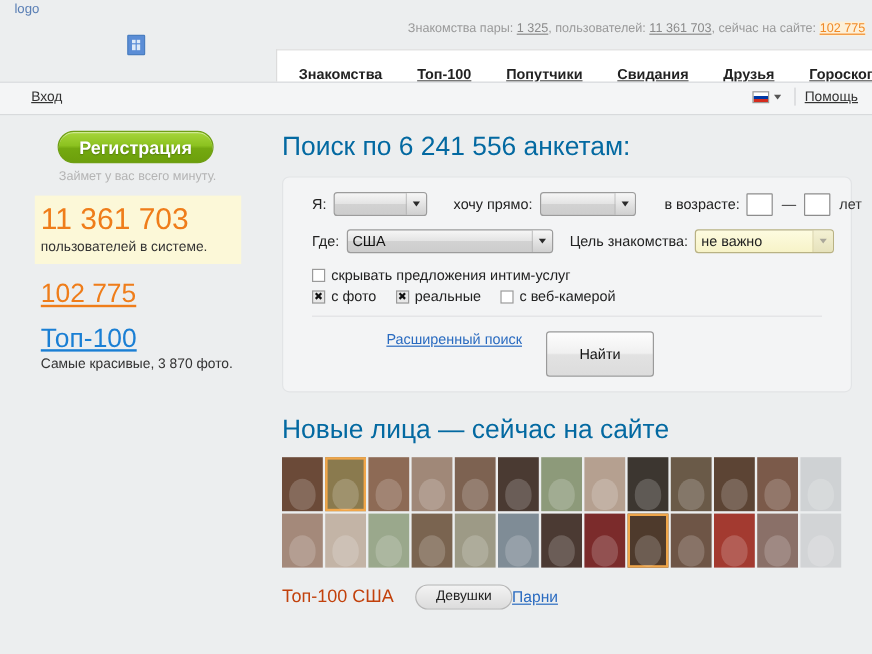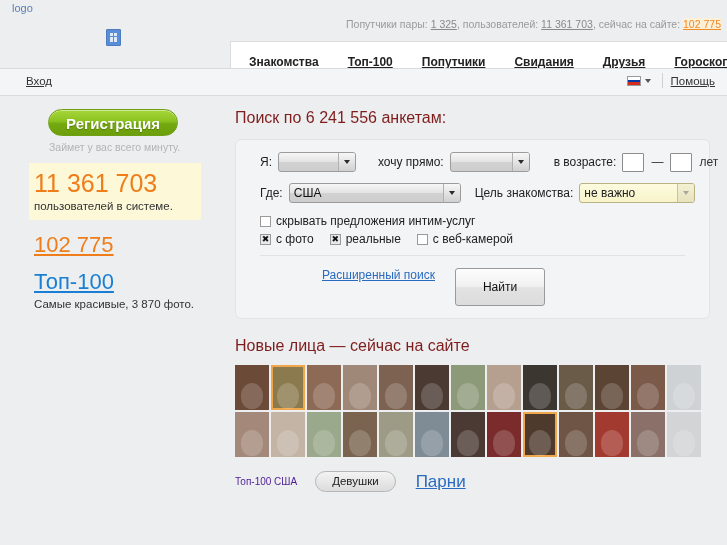--- a/index.html
+++ b/index.html
@@ -232,27 +232,27 @@
   }
 
   
   .main-col {
     position: absolute;
     left: 225px;
     top: 0;
     width: 502px;
   }
   .section-title {
-    font-size: 16px;
-    color: #7f1d1d;
+    font-size: 22px;
+    color: #0369a1;
     margin: 13px 0 0 10px;
   }
   .section-title-sm {
-    font-size: 10px;
-    color: #4c1d95;
+    font-size: 15px;
+    color: #c2410c;
   }
 
   
   .search-panel {
     margin: 12px 0 0 10px;
     width: 475px;
     background: #f3f4f5;
     border: 1px solid #e2e4e6;
     border-radius: 6px;
     box-sizing: border-box;
@@ -450,22 +450,22 @@
     line-height: 19px;
     padding: 0 16px;
     border-radius: 11px;
     background: linear-gradient(to bottom, #f3f3f3, #dcdcdc);
     border: 1px solid #b6b6b6;
     font-size: 11.5px;
     color: #222;
     cursor: pointer;
   }
   .plain-link {
-    margin-left: 20px;
-    font-size: 17px;
+    margin-left: 0;
+    font-size: 13px;
     color: #2a6bc0;
     text-decoration: underline;
     cursor: pointer;
   }
 </style>
 </head>
 <body>
 
 <div class="top-header">
   <div class="logo-text">logo</div>
@@ -473,21 +473,21 @@
   <div class="broken-img-icon">
     <svg width="7" height="9" viewBox="0 0 7 9">
       <rect x="0" y="0" width="3" height="3" fill="#dce9f8"></rect>
       <rect x="4" y="0" width="3" height="3" fill="#dce9f8"></rect>
       <rect x="0" y="4" width="3" height="5" fill="#dce9f8"></rect>
       <rect x="4" y="4" width="3" height="5" fill="#dce9f8"></rect>
     </svg>
   </div>
 
   <div class="stats-line">
-    <span>Попутчики пары:</span>
+    <span>Знакомства пары:</span>
     <a>1 325</a><span>, пользователей:</span>
     <a>11 361 703</a><span>, сейчас на сайте:</span>
     <span class="stat-online">102 775</span>
   </div>
 
   <div class="nav-bar">
     <div class="nav-item">Знакомства</div>
     <div class="nav-item">Топ-100</div>
     <div class="nav-item">Попутчики</div>
     <div class="nav-item">Свидания</div>

